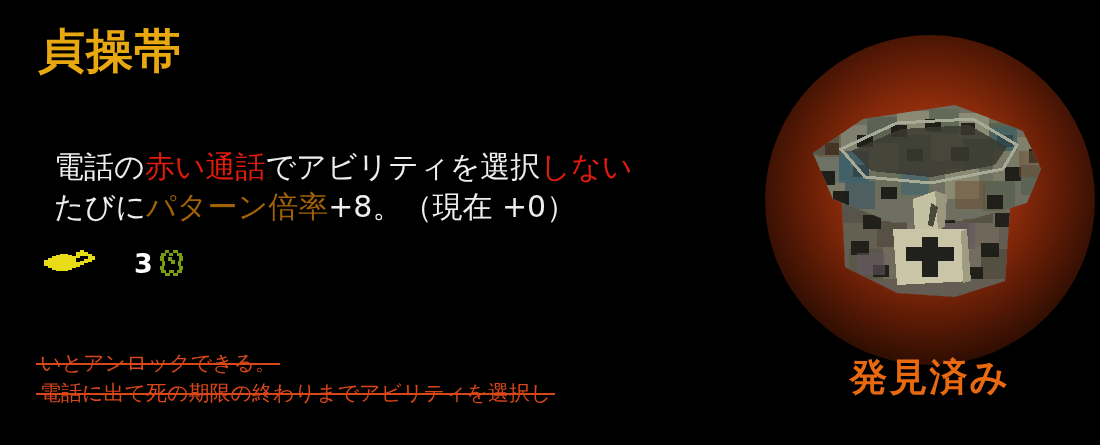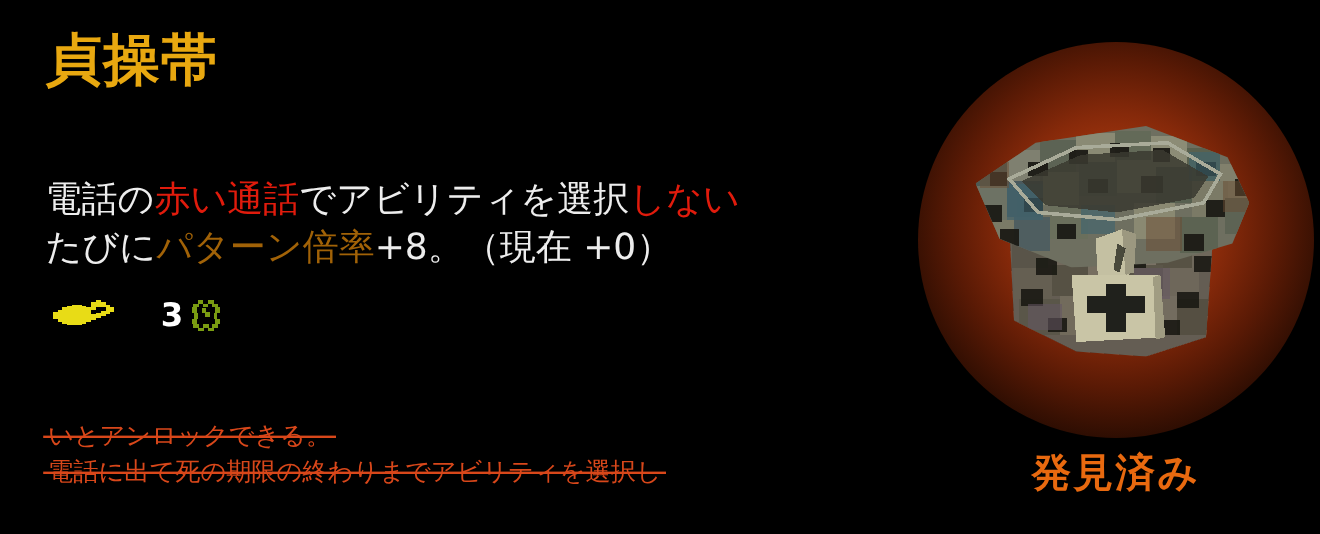--- a/index.html
+++ b/index.html
@@ -48,21 +48,21 @@
     position: absolute;
     left: 22px;
     top: 147px;
     width: 720px;
     font-size: 30px;
     line-height: 40px;
     color: #ededed;
     font-weight: 400;
     letter-spacing: 0px;
   }
-  .desc-line { white-space: nowrap; }
+  .desc-line { white-space: nowrap; margin-left: 16px; }
   .hl-red    { color: #e01b0c; }
   .hl-orange { color: #a16207; }
   .plain     { color: #ededed; }
 
   
   .cost-row {
     position: absolute;
     left: 24px;
     top: 246px;
     height: 34px;
@@ -149,23 +149,23 @@
     transform: translate(-50%, -50%);
     width: 250px;
     height: 210px;
     image-rendering: pixelated;
   }
 
   .status-label {
     position: absolute;
     left: 0;
     right: 0;
-    top: 372px;
+    top: 352px;
     text-align: center;
-    font-size: 33px;
+    font-size: 38px;
     font-weight: 700;
     color: #e8690f;
     letter-spacing: 2px;
   }
 </style>
 </head>
 <body>
 
 <div id="root">
 

